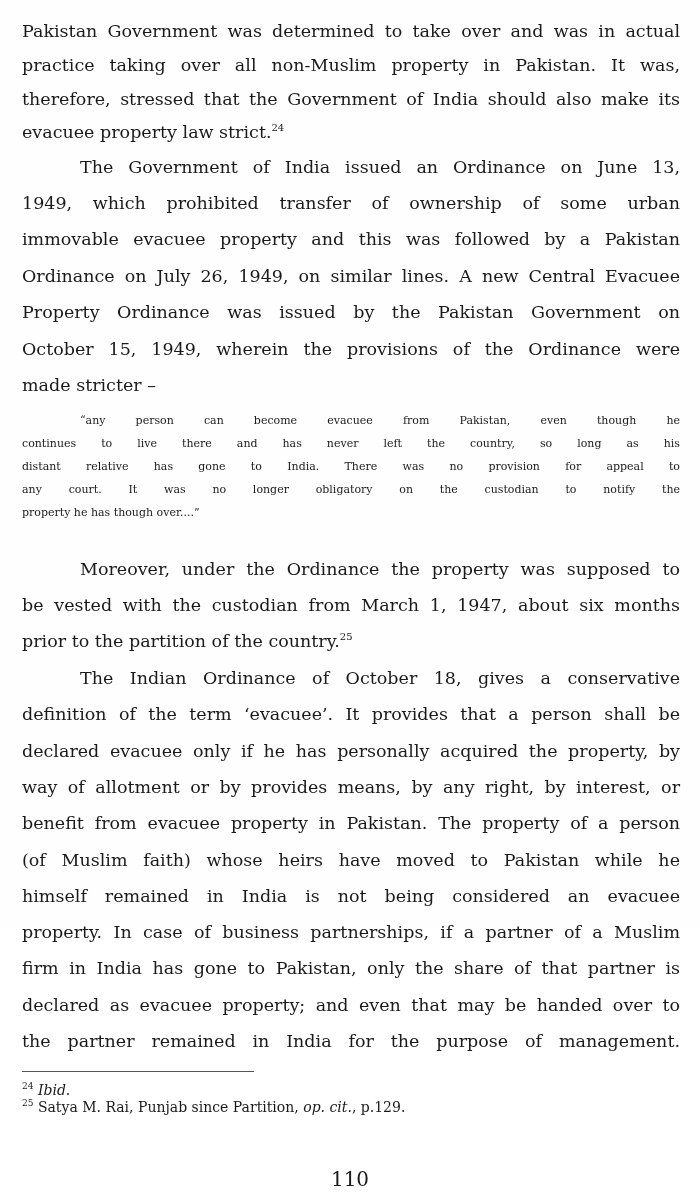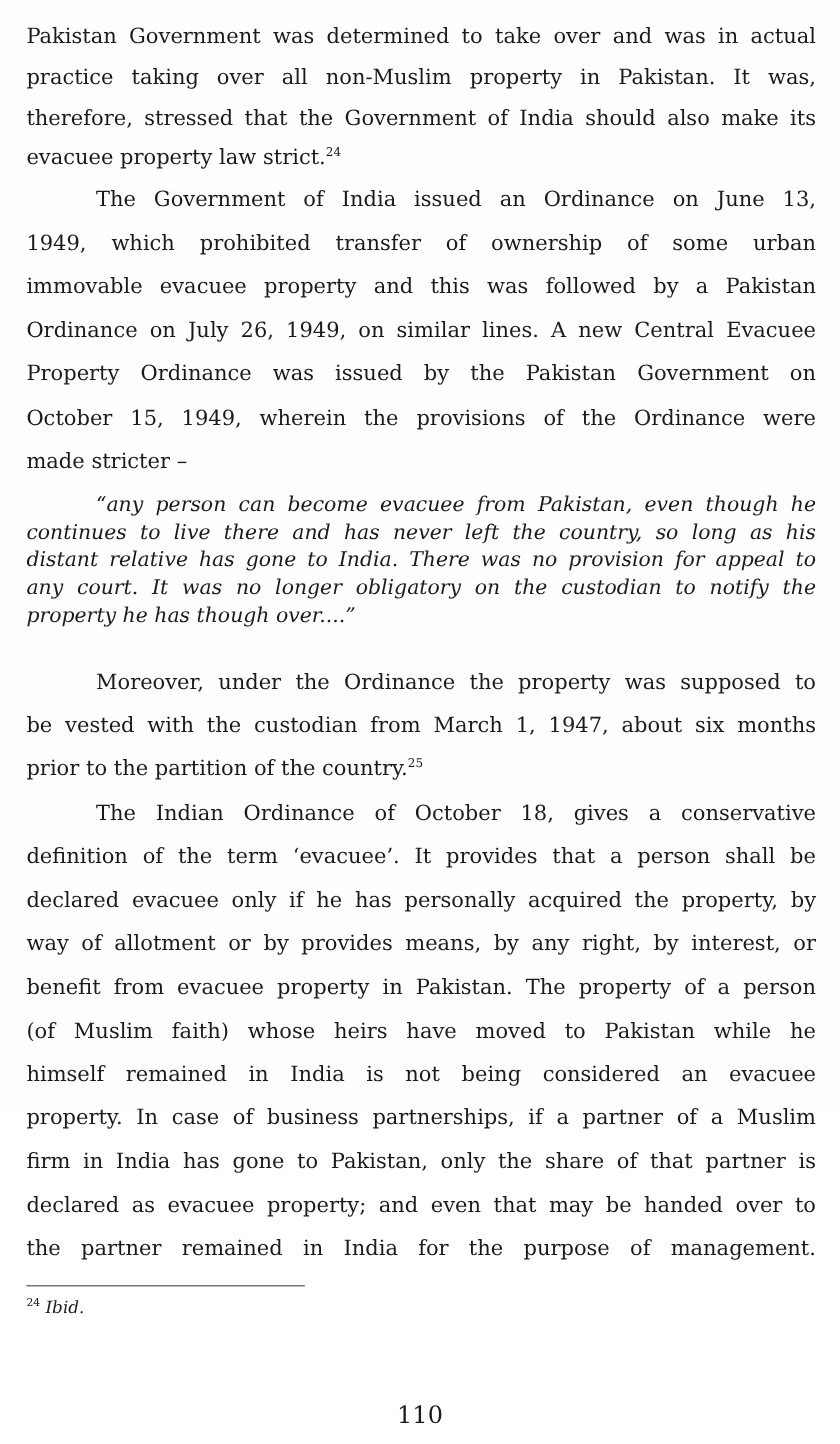--- a/index.html
+++ b/index.html
@@ -6,21 +6,21 @@
   body { width: 700px; height: 1203px; position: relative; overflow: hidden; color: #1a1a1a; }
   .page { position: absolute; left: 0; top: 0; width: 700px; height: 927px; background: #fefefe; }
   .line {
     position: absolute; left: 22px; width: 658px;
     font-family: "DejaVu Serif", "Liberation Serif", serif;
     font-size: 17.5px; line-height: 22px; white-space: nowrap;
     text-align: justify; text-align-last: justify;
   }
   .line.last { text-align-last: left; }
   .line.indent { left: 80px; width: 600px; }
-  .q { font-style: italic; font-size: 17px; }
+  .q { font-size: 11px; }
   sup { font-size: 10px; line-height: 0; vertical-align: super; margin-top: 24px; }
   .rule { position: absolute; left: 22px; top: 1071px; width: 232px; height: 1px; background: #555; }
   .fn { position: absolute; left: 22px; font-family: "DejaVu Serif", "Liberation Serif", serif; font-size: 14px; line-height: 16px; white-space: nowrap; }
   .fn sup { font-size: 9px; }
   .pagenum { position: absolute; left: 0; width: 700px; top: 1167px; text-align: center; font-family: "DejaVu Serif", "Liberation Serif", serif; font-size: 20px; }
 </style>
 </head>
 <body>
 
 <div class="page">
@@ -68,15 +68,19 @@
     <div class="line" style="top:957px">firm in India has gone to Pakistan, only the share of that partner is</div>
     <div class="line" style="top:994px">declared as evacuee property; and even that may be handed over to</div>
     <div class="line" style="top:1030px">the partner remained in India for the purpose of management.</div>
   </div>
 
   <div class="rule"></div>
   <div class="fn" style="top:1082px">
     <sup>24</sup>
     <i>Ibid.</i>
   </div>
+  <div class="fn" style="top:1099px">
+    <sup>25</sup>
+    <span>Satya M. Rai, Punjab since Partition, </span><i>op. cit.</i><span>, p.129.</span>
+  </div>
 
   <div class="pagenum">110</div>
 </div>
 
 </body></html>

